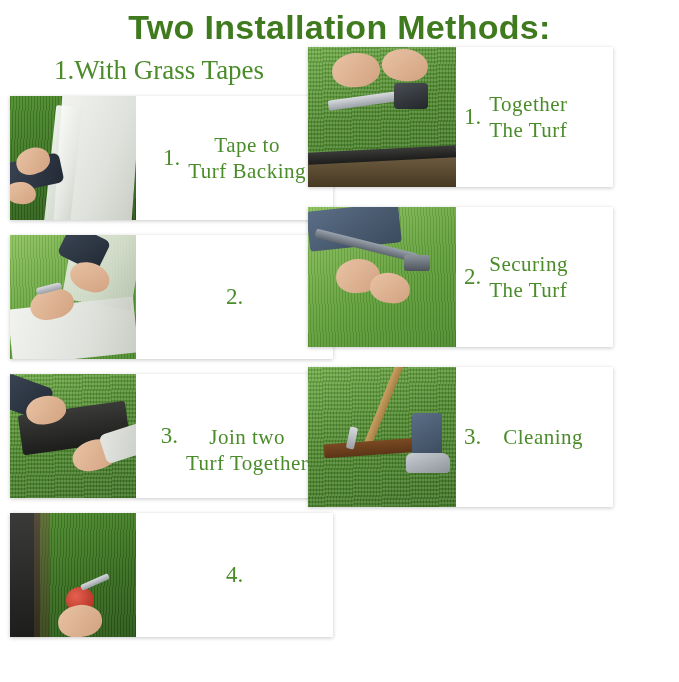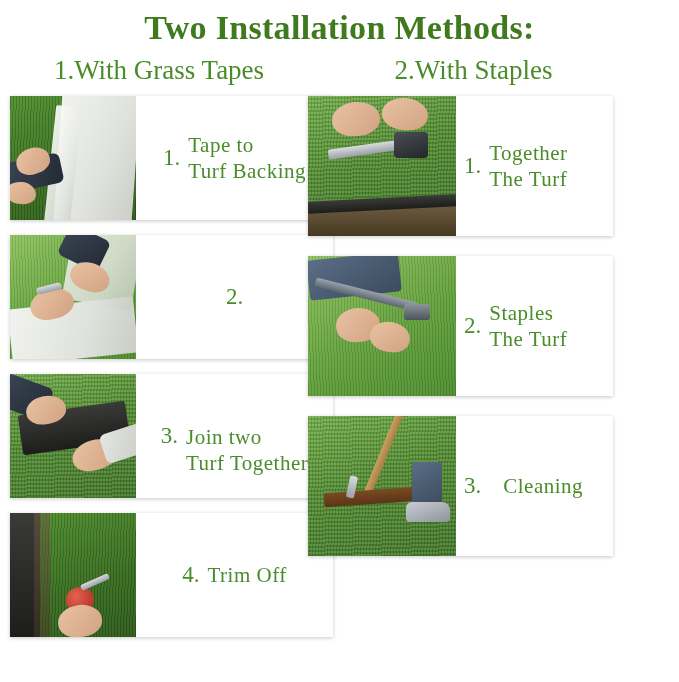--- a/index.html
+++ b/index.html
@@ -14,21 +14,21 @@
     overflow: hidden;
   }
   .page {
     position: relative;
     width: 679px;
     height: 682px;
     background: #ffffff;
   }
   .main-title {
     text-align: center;
-    font-family: Liberation Serif, serif;
+    font-family: Liberation Sans, sans-serif;
     font-weight: bold;
     font-size: 34px;
     color: #3f7a1e;
     letter-spacing: 0.3px;
     padding-top: 8px;
     line-height: 1.15;
   }
   .columns {
     display: flex;
     flex-direction: row;
@@ -98,20 +98,21 @@
     font-size: 23px;
     color: #4a8c2a;
     flex: 0 0 auto;
   }
   .step-text {
     font-family: "Liberation Serif", serif;
     font-size: 21px;
     color: #4a8c2a;
     line-height: 1.25;
     letter-spacing: 0.5px;
+    text-align: center;
   }
   .right-card .step-text { text-align: left; }
   .right-card .caption { justify-content: flex-start; padding-left: 8px; }
 
   
   .turf {
     position: absolute;
     inset: 0;
     background:
       repeating-linear-gradient(92deg, rgba(0,0,0,0.10) 0 1px, rgba(255,255,255,0.05) 1px 3px),
@@ -251,29 +252,27 @@
           <div class="photo">
             <div class="turf dark"></div>
             <div class="edge-strip" style="left:0; top:0; width:30px; height:124px;"></div>
             <div class="soil" style="left:24px; top:0; width:16px; height:124px; opacity:.55;"></div>
             <div class="redcap" style="left:56px; top:74px; width:28px; height:26px;"></div>
             <div class="hand" style="left:48px; top:92px; width:44px; height:32px; transform:rotate(-8deg);"></div>
             <div class="metal" style="left:70px; top:66px; width:30px; height:6px; transform:rotate(-24deg);"></div>
           </div>
           <div class="caption">
             <span class="step-num">4.</span>
-            <span class="step-text" style="white-space:pre-line;">Trim Off</span>
           </div>
         </div>
 
       </div>
     </div>
 
     <div class="col col-right">
-      <div class="col-title">2.With Staples</div>
 
       <div class="steps">
 
         <div class="step-card right-card">
           <div class="photo">
             <div class="turf"></div>
             <div class="soil" style="left:0; bottom:0; width:148px; height:30px;"></div>
             <div class="edge-strip" style="left:0; bottom:26px; width:148px; height:12px; transform:rotate(-3deg);"></div>
             <div class="hand" style="left:24px; top:6px; width:48px; height:34px; transform:rotate(-6deg);"></div>
             <div class="hand" style="left:74px; top:2px; width:46px; height:32px; transform:rotate(6deg);"></div>
@@ -291,21 +290,21 @@
           <div class="photo">
             <div class="turf light"></div>
             <div class="jeans" style="left:0; top:0; width:92px; height:40px; transform:rotate(-6deg);"></div>
             <div class="metal" style="left:6px; top:34px; width:104px; height:9px; transform:rotate(14deg); background:linear-gradient(180deg,#9aa3ad,#5d666f);"></div>
             <div class="tool-head" style="left:96px; top:48px; width:26px; height:16px; background:linear-gradient(180deg,#8c949c,#4d545b); border-radius:3px;"></div>
             <div class="hand" style="left:28px; top:52px; width:44px; height:34px; transform:rotate(-4deg);"></div>
             <div class="hand" style="left:62px; top:66px; width:40px; height:30px; transform:rotate(10deg);"></div>
           </div>
           <div class="caption">
             <span class="step-num">2.</span>
-            <span class="step-text" style="white-space:pre-line;">Staples
+            <span class="step-text" style="white-space:pre-line;">Securing
 The Turf</span>
           </div>
         </div>
 
         <div class="step-card right-card">
           <div class="photo">
             <div class="turf"></div>
             <div class="tool-handle" style="left:72px; top:-6px; width:8px; height:86px; transform:rotate(22deg);"></div>
             <div class="tool-head" style="left:16px; top:74px; width:96px; height:14px; transform:rotate(-4deg);"></div>
             <div class="metal" style="left:40px; top:60px; width:8px; height:22px; transform:rotate(12deg);"></div>

